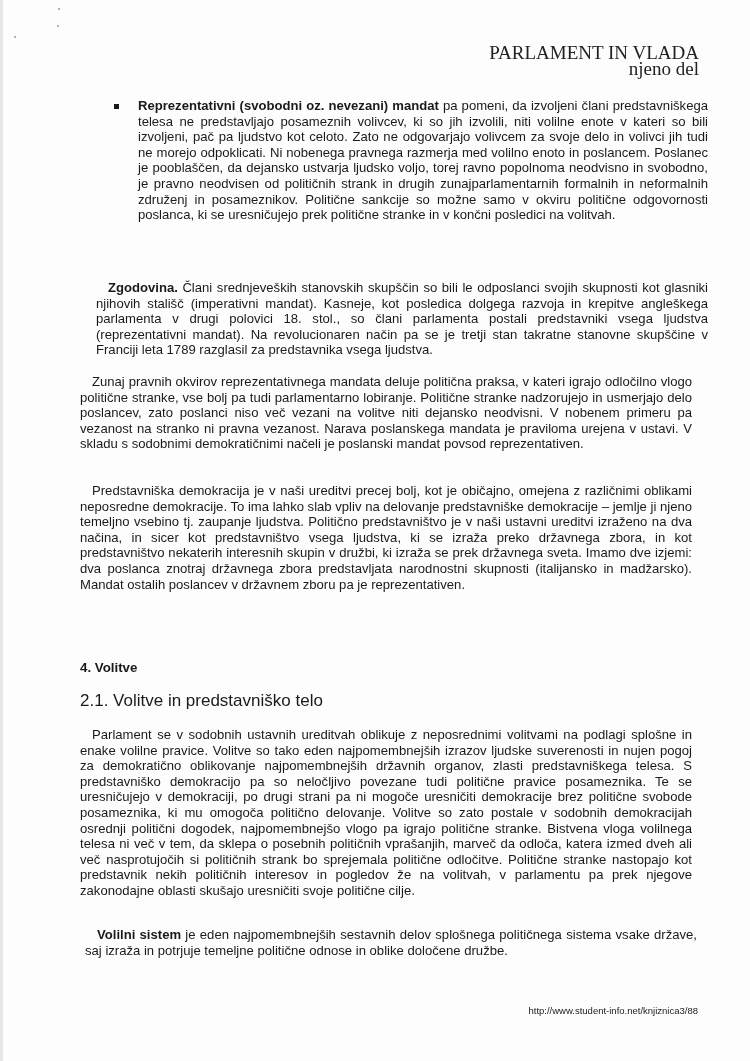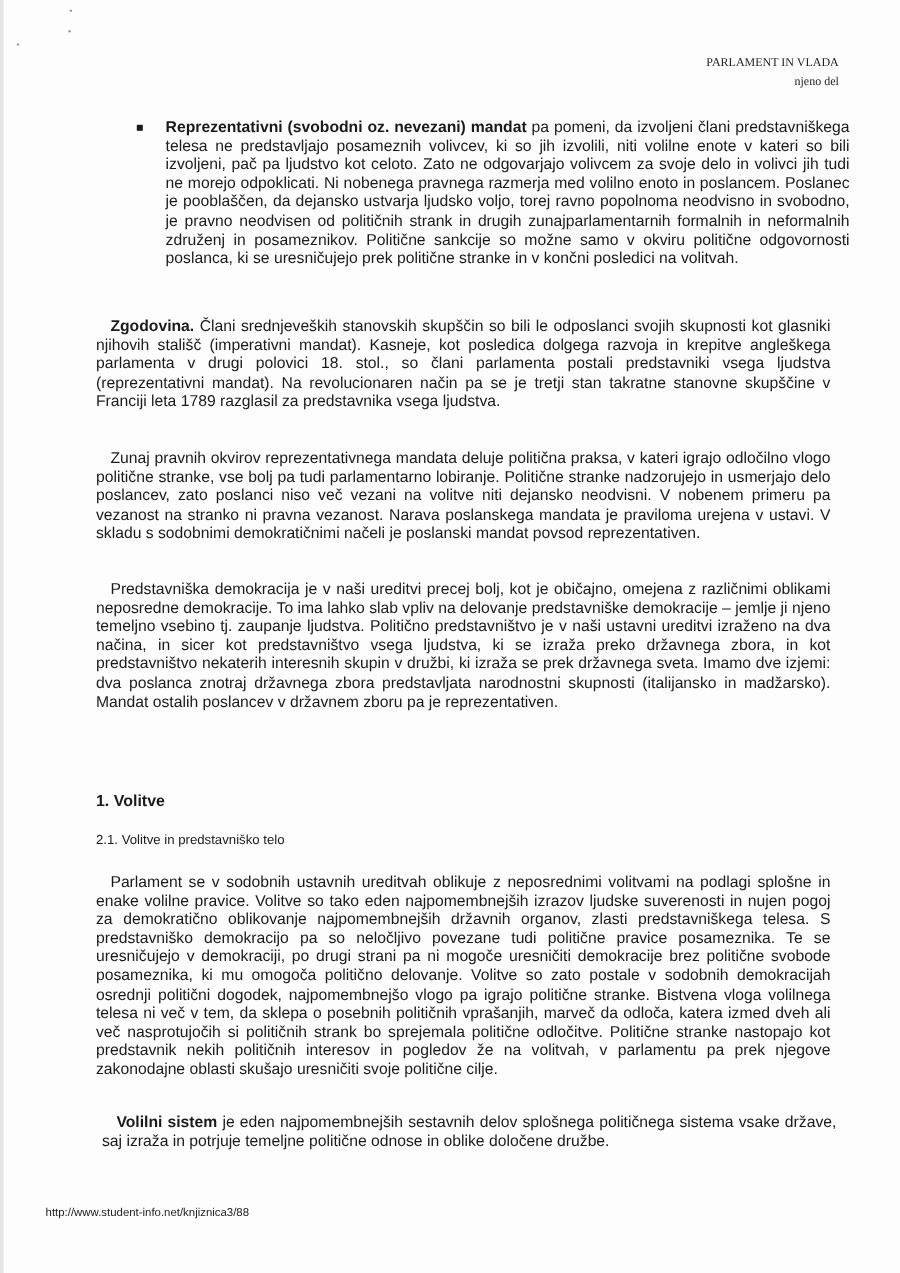--- a/index.html
+++ b/index.html
@@ -4,38 +4,38 @@
 <style>
   html, body { margin: 0; padding: 0; }
   body {
     width: 750px; height: 1061px; background: #fdfdfd; position: relative; overflow: hidden;
     font-family: "Liberation Sans", sans-serif; color: #1a1a1a;
   }
   .page-edge { position: absolute; left: 0; top: 0; width: 3px; height: 1061px; background: #e6e6e6; }
   .speck { position: absolute; width: 2px; height: 2px; background: #9a9a9a; border-radius: 1px; }
   .header {
     position: absolute; right: 51px; top: 45px; text-align: right;
-    font-family: "Liberation Serif", serif; font-size: 10px; line-height: 16px; color: #222;
+    font-family: "Liberation Serif", serif; font-size: 19px; line-height: 16px; color: #222;
   }
   .content {
     position: absolute; left: 80px; top: 0; width: 612px;
     font-size: 13.1px; line-height: 15.6px; text-align: justify;
   }
   .block { position: absolute; left: 0; width: 612px; }
   .bullet-item { position: absolute; left: 58px; width: 570px; top: 98px; }
   .bullet-mark {
     position: absolute; left: -24px; top: 6px; width: 5px; height: 5px; background: #1a1a1a;
   }
   .indent { text-indent: 12px; }
   b { font-weight: bold; }
   .h2 { font-weight: bold; font-size: 13.3px; }
-  .h3 { font-size: 11px; }
+  .h3 { font-size: 17px; }
   .footer {
     position: absolute; top: 1005px; left: 38px; right: 52px; font-size: 9.5px; color: #222;
-    display: flex; justify-content: flex-start;
+    display: flex; justify-content: flex-end;
   }
 </style>
 </head>
 <body>
 
 <div class="page-edge"></div>
 <div class="speck" style="left:58px;top:8px"></div>
 <div class="speck" style="left:14px;top:36px"></div>
 <div class="speck" style="left:57px;top:25px"></div>
 
@@ -44,29 +44,29 @@
   <div>njeno del</div>
 </div>
 
 <div class="content">
 
   <div class="bullet-item">
     <span class="bullet-mark"></span>
     <b>Reprezentativni (svobodni oz. nevezani) mandat</b><span> pa pomeni, da izvoljeni člani predstavniškega telesa ne predstavljajo posameznih volivcev, ki so jih izvolili, niti volilne enote v kateri so bili izvoljeni, pač pa ljudstvo kot celoto. Zato ne odgovarjajo volivcem za svoje delo in volivci jih tudi ne morejo odpoklicati. Ni nobenega pravnega razmerja med volilno enoto in poslancem. Poslanec je pooblaščen, da dejansko ustvarja ljudsko voljo, torej ravno popolnoma neodvisno in svobodno, je pravno neodvisen od političnih strank in drugih zunajparlamentarnih formalnih in neformalnih združenj in posameznikov. Politične sankcije so možne samo v okviru politične odgovornosti poslanca, ki se uresničujejo prek politične stranke in v končni posledici na volitvah.</span>
   </div>
 
-  <p class="block indent" style="top:264px;margin:0">
+  <p class="block indent" style="top:264px;margin:16px">
     <b>Zgodovina.</b><span> Člani srednjeveških stanovskih skupščin so bili le odposlanci svojih skupnosti kot glasniki njihovih stališč (imperativni mandat). Kasneje, kot posledica dolgega razvoja in krepitve angleškega parlamenta v drugi polovici 18. stol., so člani parlamenta postali predstavniki vsega ljudstva (reprezentativni mandat). Na revolucionaren način pa se je tretji stan takratne stanovne skupščine v Franciji leta 1789 razglasil za predstavnika vsega ljudstva.</span>
   </p>
 
   <p class="block indent" style="top:374px;margin:0">Zunaj pravnih okvirov reprezentativnega mandata deluje politična praksa, v kateri igrajo odločilno vlogo politične stranke, vse bolj pa tudi parlamentarno lobiranje. Politične stranke nadzorujejo in usmerjajo delo poslancev, zato poslanci niso več vezani na volitve niti dejansko neodvisni. V nobenem primeru pa vezanost na stranko ni pravna vezanost. Narava poslanskega mandata je praviloma urejena v ustavi. V skladu s sodobnimi demokratičnimi načeli je poslanski mandat povsod reprezentativen.</p>
 
   <p class="block indent" style="top:483px;margin:0">Predstavniška demokracija je v naši ureditvi precej bolj, kot je običajno, omejena z različnimi oblikami neposredne demokracije. To ima lahko slab vpliv na delovanje predstavniške demokracije – jemlje ji njeno temeljno vsebino tj. zaupanje ljudstva. Politično predstavništvo je v naši ustavni ureditvi izraženo na dva načina, in sicer kot predstavništvo vsega ljudstva, ki se izraža preko državnega zbora, in kot predstavništvo nekaterih interesnih skupin v družbi, ki izraža se prek državnega sveta. Imamo dve izjemi: dva poslanca znotraj državnega zbora predstavljata narodnostni skupnosti (italijansko in madžarsko). Mandat ostalih poslancev v državnem zboru pa je reprezentativen.</p>
 
-  <div class="block h2" style="top:660px">1. Volitve</div>
+  <div class="block h2" style="top:660px">4. Volitve</div>
 
   <div class="block h3" style="top:693px">2.1. Volitve in predstavniško telo</div>
 
   <p class="block indent" style="top:727px;margin:0">Parlament se v sodobnih ustavnih ureditvah oblikuje z neposrednimi volitvami na podlagi splošne in enake volilne pravice. Volitve so tako eden najpomembnejših izrazov ljudske suverenosti in nujen pogoj za demokratično oblikovanje najpomembnejših državnih organov, zlasti predstavniškega telesa. S predstavniško demokracijo pa so neločljivo povezane tudi politične pravice posameznika. Te se uresničujejo v demokraciji, po drugi strani pa ni mogoče uresničiti demokracije brez politične svobode posameznika, ki mu omogoča politično delovanje. Volitve so zato postale v sodobnih demokracijah osrednji politični dogodek, najpomembnejšo vlogo pa igrajo politične stranke. Bistvena vloga volilnega telesa ni več v tem, da sklepa o posebnih političnih vprašanjih, marveč da odloča, katera izmed dveh ali več nasprotujočih si političnih strank bo sprejemala politične odločitve. Politične stranke nastopajo kot predstavnik nekih političnih interesov in pogledov že na volitvah, v parlamentu pa prek njegove zakonodajne oblasti skušajo uresničiti svoje politične cilje.</p>
 
   <p class="block indent" style="top:922px;margin:5px">
     <b>Volilni sistem</b><span> je eden najpomembnejših sestavnih delov splošnega političnega sistema vsake države, saj izraža in potrjuje temeljne politične odnose in oblike določene družbe.</span>
   </p>
 </div>
 

